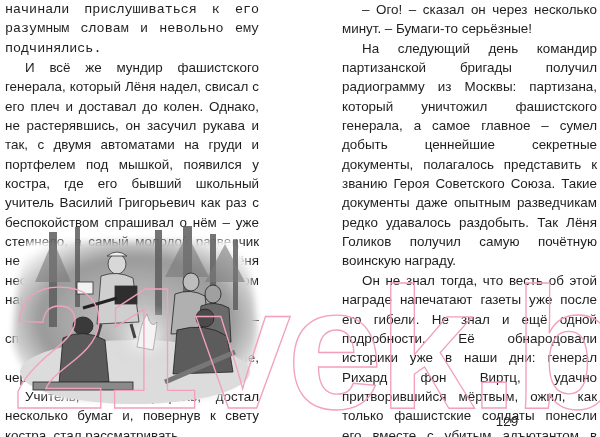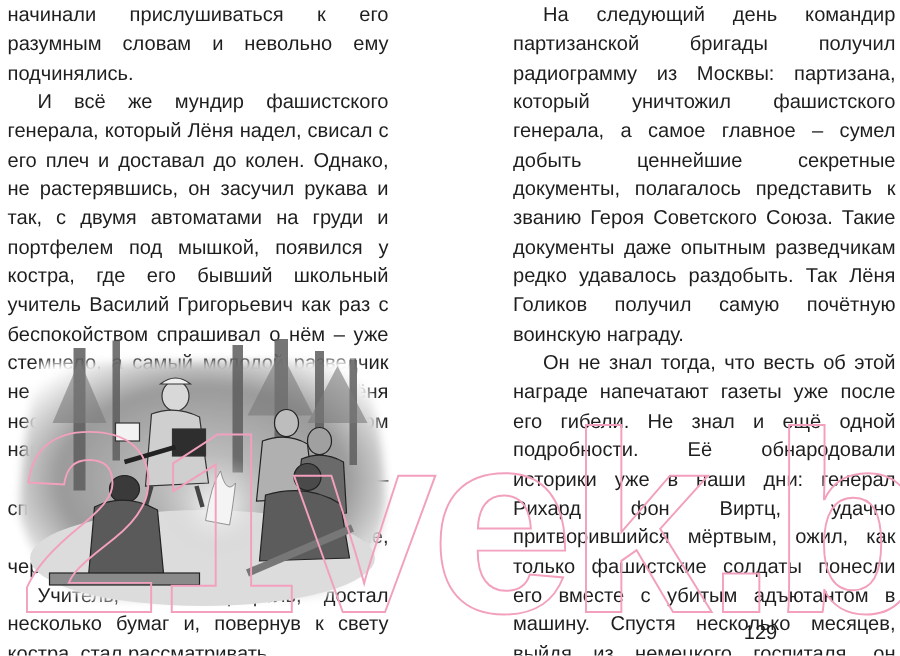--- a/index.html
+++ b/index.html
@@ -10,21 +10,21 @@
   }
   .col {
     position: absolute; top: 0;
     font-size: 13.4px; line-height: 19.35px;
     text-align: justify; hyphens: manual;
   }
   .col.left { left: 5px; width: 254px; }
   .col.right { left: 342px; width: 255px; }
   .col p { margin: 0; }
   .col p.ind { text-indent: 20px; }
-  .col p.cont { text-indent: 0; }
+  .col p.cont { text-indent: 0; font-family: Liberation Mono, monospace; }
   .illustration {
     position: absolute; left: 5px; top: 222px; width: 258px; height: 190px;
   }
   .page-number {
     position: absolute; left: 492px; top: 414px; width: 30px;
     font-size: 13.4px; text-align: center;
   }
   .watermark {
     position: absolute; left: 0; top: 0; width: 600px; height: 437px;
     pointer-events: none;
@@ -100,20 +100,21 @@
       <ellipse cx="208" cy="72" rx="8" ry="9" fill="#a0a0a0"></ellipse>
       <path d="M196 84 Q210 78 224 86 L226 120 L192 122 Z" fill="#6a6a6a"></path>
       <ellipse cx="200" cy="96" rx="9" ry="9" fill="#4a4a4a"></ellipse>
       <path d="M172 108 Q200 100 222 114 L228 150 L168 152 Z" fill="#5c5c5c"></path>
       <path d="M160 160 L230 130" stroke="#777" stroke-width="5"></path>
     </g>
   </svg>
 </div>
 
 <div class="col right">
+  <p class="ind">– Ого! – сказал он через несколько минут. – Бумаги-то серьёзные!</p>
   <p class="ind">На следующий день командир партизанской бригады получил радиограмму из Москвы: партизана, который уничтожил фашистского генерала, а самое главное – сумел добыть ценнейшие секретные документы, полагалось представить к званию Героя Советского Союза. Такие документы даже опытным разведчикам редко удавалось раздобыть. Так Лёня Голиков получил самую почётную воинскую награду.</p>
   <p class="ind">Он не знал тогда, что весть об этой награде напечатают газеты уже после его гибели. Не знал и ещё одной подробности. Её обнародовали историки уже в наши дни: генерал Рихард фон Виртц, удачно притворившийся мёртвым, ожил, как только фашистские солдаты понесли его вместе с убитым адъютантом в машину. Спустя несколько месяцев, выйдя из немецкого госпиталя, он командовал дивизией, а в последние недели войны ему снова повезло – он сумел удачно сдаться в плен американцам. Только безрадостно доживали свою жизнь гитлеровские вояки, вернувшиеся с войны. Их стыдились, презирали собственные дети и внуки, узнав о тех страшных преступлениях, которые их отцы совершали на русской земле.</p>
 </div>
 
 <div class="page-number">129</div>
 
 <svg class="watermark" viewBox="0 0 600 437" xmlns="http://www.w3.org/2000/svg">
   <text x="12" y="408" font-family="Liberation Sans, sans-serif" font-weight="bold" font-size="172" fill="none" stroke="#f2a0bd" stroke-width="1.3" letter-spacing="-4">21vek.by</text>
 </svg>
 

